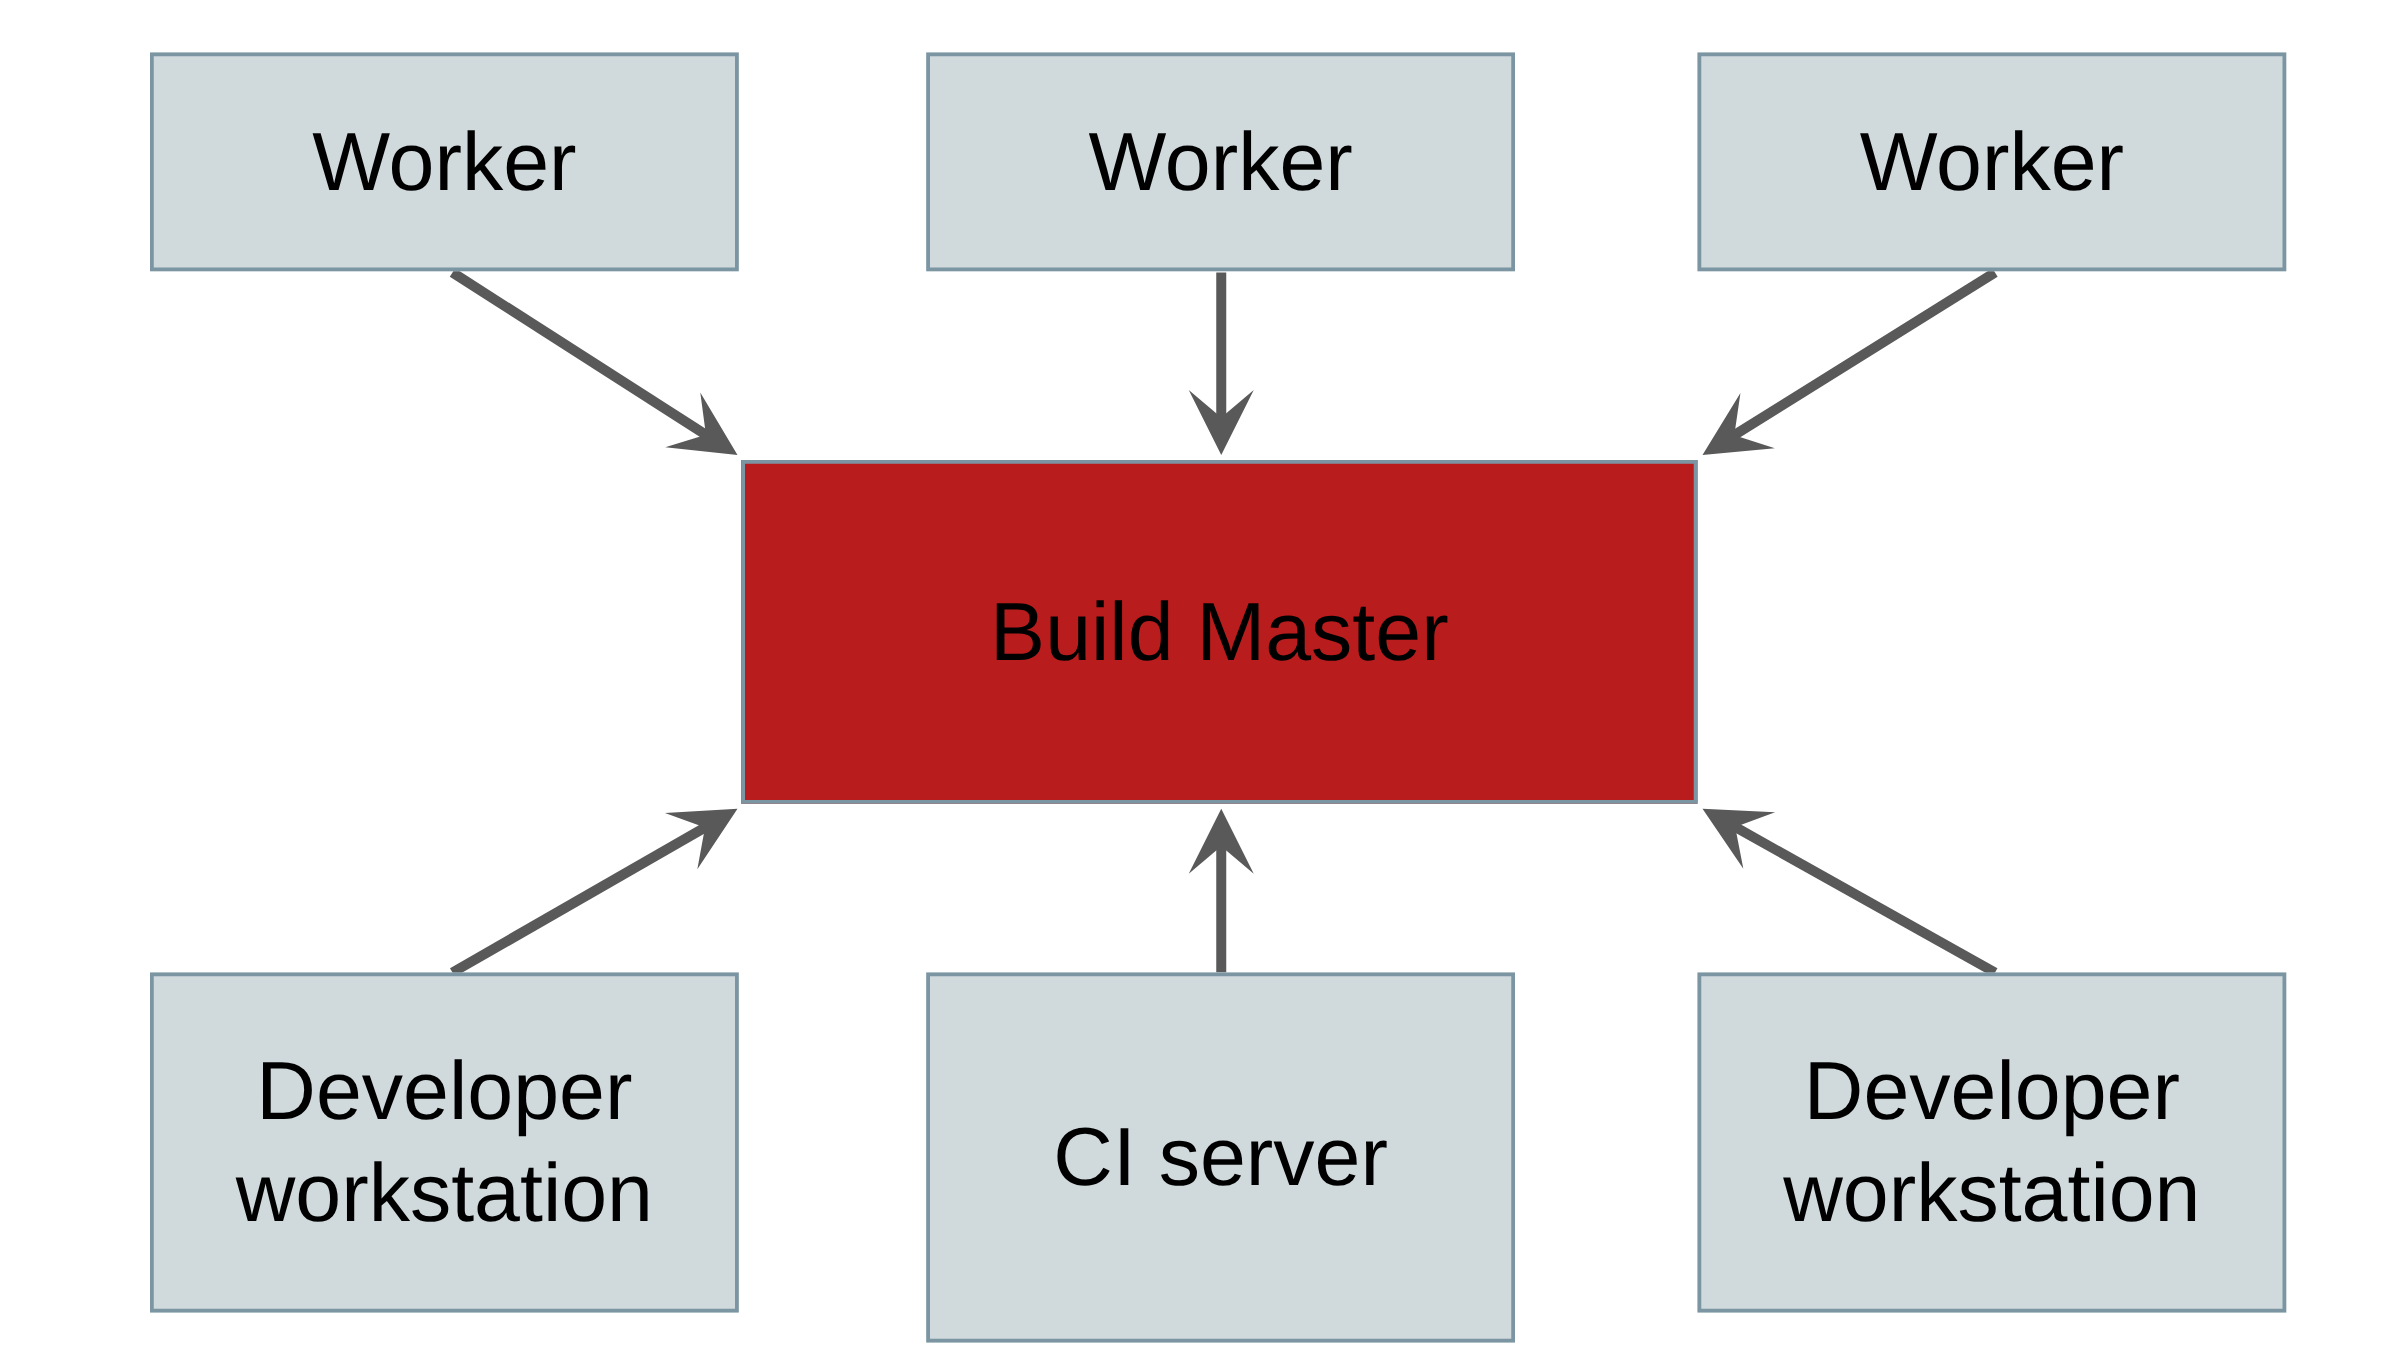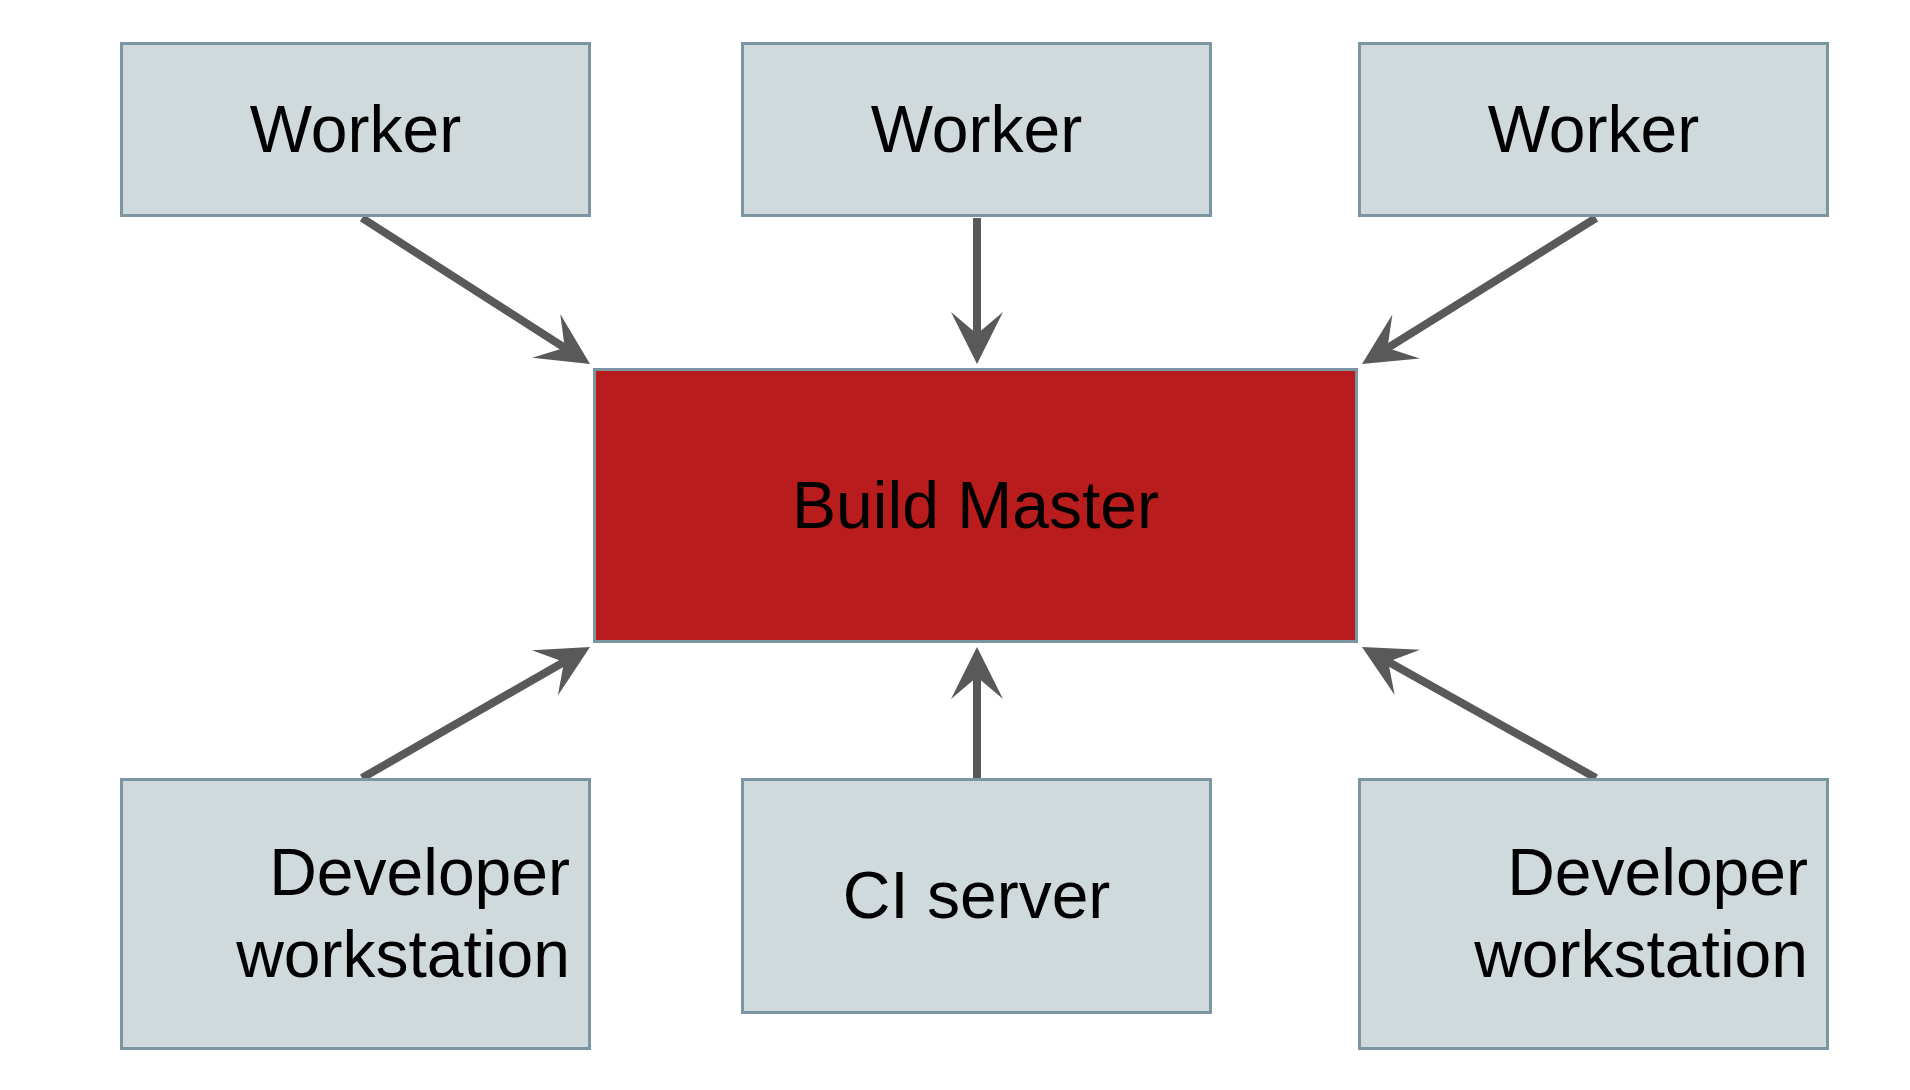--- a/index.html
+++ b/index.html
@@ -22,21 +22,21 @@
     width: 100%;
     height: 100%;
     pointer-events: none;
   }
   .node {
     position: absolute;
     box-sizing: border-box;
     display: flex;
     align-items: center;
     justify-content: center;
-    text-align: right;
+    text-align: center;
     font-size: 66px;
     line-height: 1.24;
     color: #000000;
     padding: 0 18px;
   }
 </style>
 </head>
 <body>
 
 <div id="canvas" style="width: 1910px; height: 1090px; background: rgb(255, 255, 255);">
@@ -54,16 +54,16 @@
       <path d="M 0 0 L -52 -26 L -30 0 L -52 26 Z" transform="translate(977,647) rotate(-90)" fill="#595959"></path>
       <line x1="1596" y1="778" x2="1387.3045182745054" y2="661.1662046750436" stroke="#595959" stroke-width="8"></line>
       <path d="M 0 0 L -52 -26 L -30 0 L -52 26 Z" transform="translate(1362,647) rotate(-150.75863016777234)" fill="#595959"></path>
     </svg>
 
   <div class="node" style="left: 120px; top: 42px; width: 471px; height: 175px; background: rgb(208, 217, 220); border: 3px solid rgb(123, 149, 163); color: rgb(0, 0, 0);">Worker</div>
   <div class="node" style="left: 741px; top: 42px; width: 471px; height: 175px; background: rgb(208, 217, 220); border: 3px solid rgb(123, 149, 163); color: rgb(0, 0, 0);">Worker</div>
   <div class="node" style="left: 1358px; top: 42px; width: 471px; height: 175px; background: rgb(208, 217, 220); border: 3px solid rgb(123, 149, 163); color: rgb(0, 0, 0);">Worker</div>
   <div class="node" style="left: 593px; top: 368px; width: 765px; height: 275px; background: #b91c1c; border: 3px solid rgb(123, 149, 163); color: rgb(0, 0, 0);">Build Master</div>
   <div class="node" style="left: 120px; top: 778px; width: 471px; height: 272px; background: rgb(208, 217, 220); border: 3px solid rgb(123, 149, 163); color: rgb(0, 0, 0);">Developer workstation</div>
-  <div class="node" style="left: 741px; top: 778px; width: 471px; height: 236px; background: rgb(208, 217, 220); border: 3px solid rgb(123, 149, 163); color: rgb(0, 0, 0);">CI server</div>
+  <div class="node" style="left: 741px; top: 778px; width: 471px; height: 296px; background: rgb(208, 217, 220); border: 3px solid rgb(123, 149, 163); color: rgb(0, 0, 0);">CI server</div>
   <div class="node" style="left: 1358px; top: 778px; width: 471px; height: 272px; background: rgb(208, 217, 220); border: 3px solid rgb(123, 149, 163); color: rgb(0, 0, 0);">Developer workstation</div>
 
 </div>
 
 </body></html>

